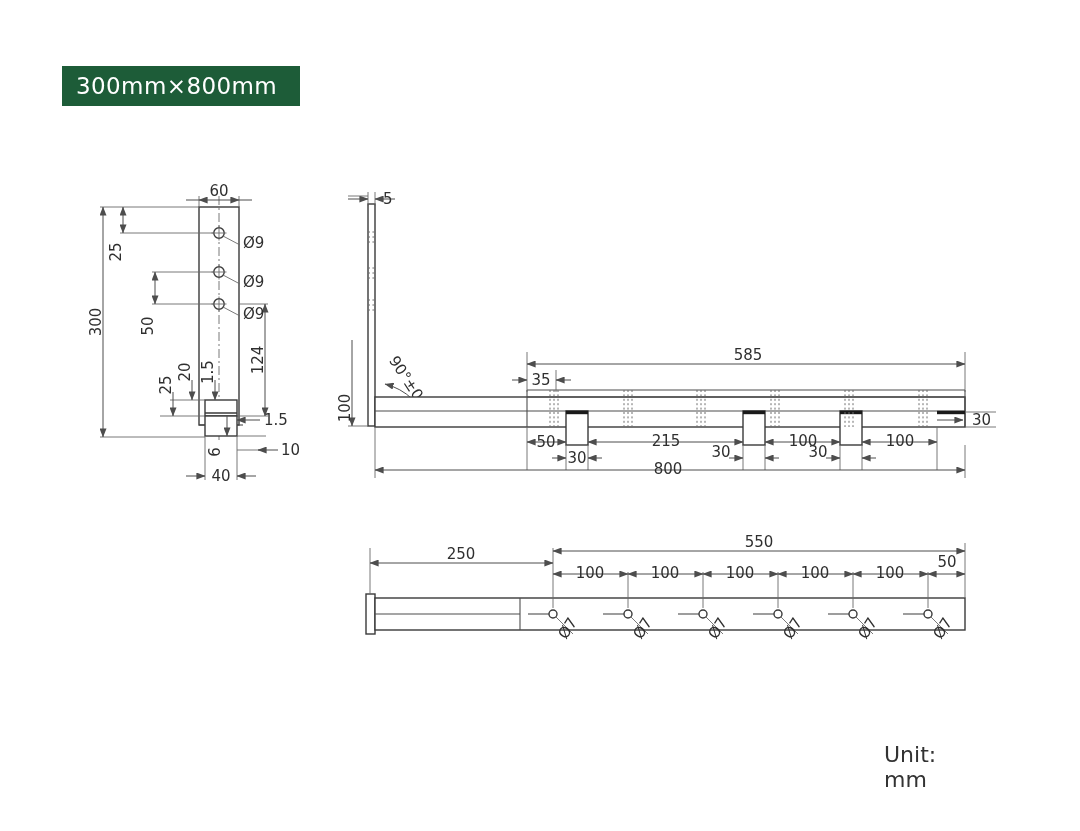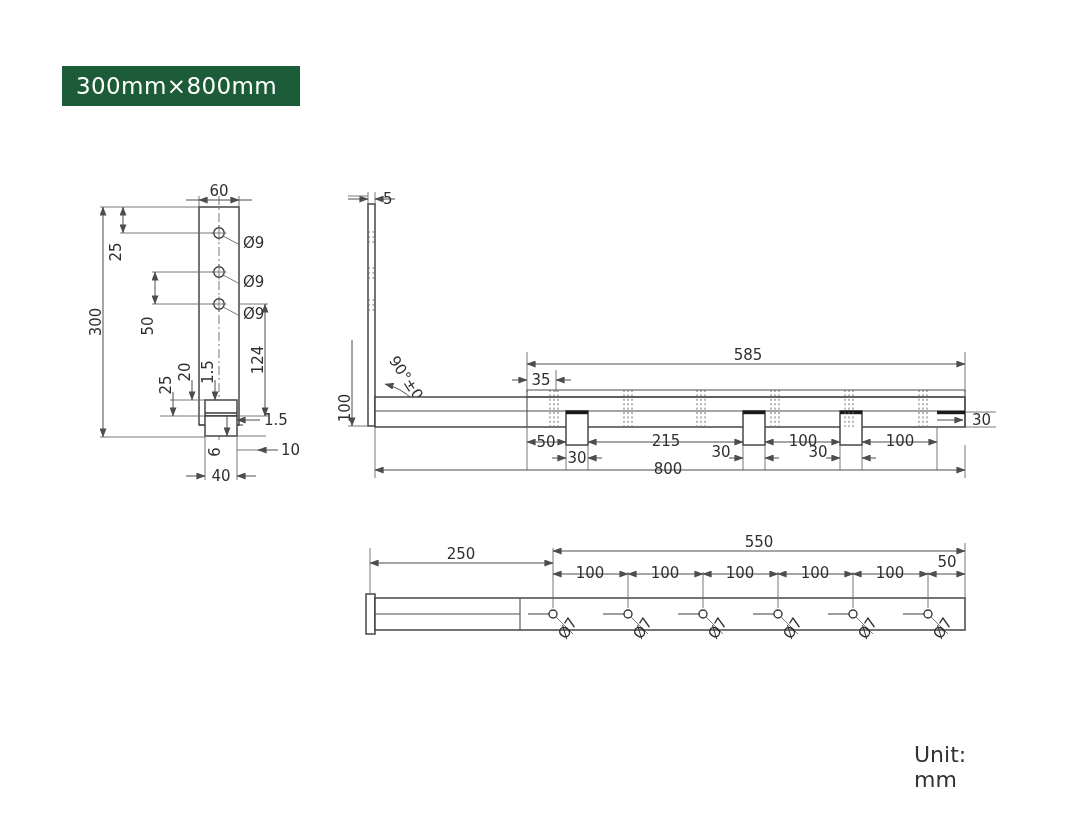--- a/index.html
+++ b/index.html
@@ -2,21 +2,21 @@
 <html><head>
 <meta charset="utf-8">
 <style>
   html,body{margin:0;padding:0;background:#ffffff;}
   body{width:1080px;height:831px;position:relative;overflow:hidden;
        font-family:"DejaVu Sans","Liberation Sans",sans-serif;color:#2b2b2b;}
   #stage{position:absolute;left:0;top:0;width:856px;height:831px;border-radius:16px;}
   .banner{position:absolute;left:62px;top:66px;width:238px;height:40px;
           background:#1d5c38;display:flex;align-items:center;}
   .banner span{color:#ffffff;font-size:23px;letter-spacing:.4px;padding-left:14px;}
-  .unit{position:absolute;left:914px;top:742px;font-size:22px;color:#333;}
+  .unit{position:absolute;left:884px;top:742px;font-size:22px;color:#333;}
   svg{position:absolute;left:0;top:0;}
   .ln{stroke:#4d4d4d;stroke-width:1.1;fill:none;}
   .ln2{stroke:#3a3a3a;stroke-width:1.5;fill:none;}
   .thick{stroke:#1a1a1a;stroke-width:3.4;fill:none;}
   .dim{stroke:#4d4d4d;stroke-width:1;fill:none;}
   .ext{stroke:#6a6a6a;stroke-width:.9;fill:none;}
   .hid{stroke:#6e6e6e;stroke-width:1;fill:none;stroke-dasharray:2 2.4;}
   .ctr{stroke:#6a6a6a;stroke-width:.9;fill:none;stroke-dasharray:9 3 2 3;}
   .fillw{fill:#ffffff;stroke:#3a3a3a;stroke-width:1.4;}
   text{font-family:"DejaVu Sans","Liberation Sans",sans-serif;fill:#2f2f2f;}

